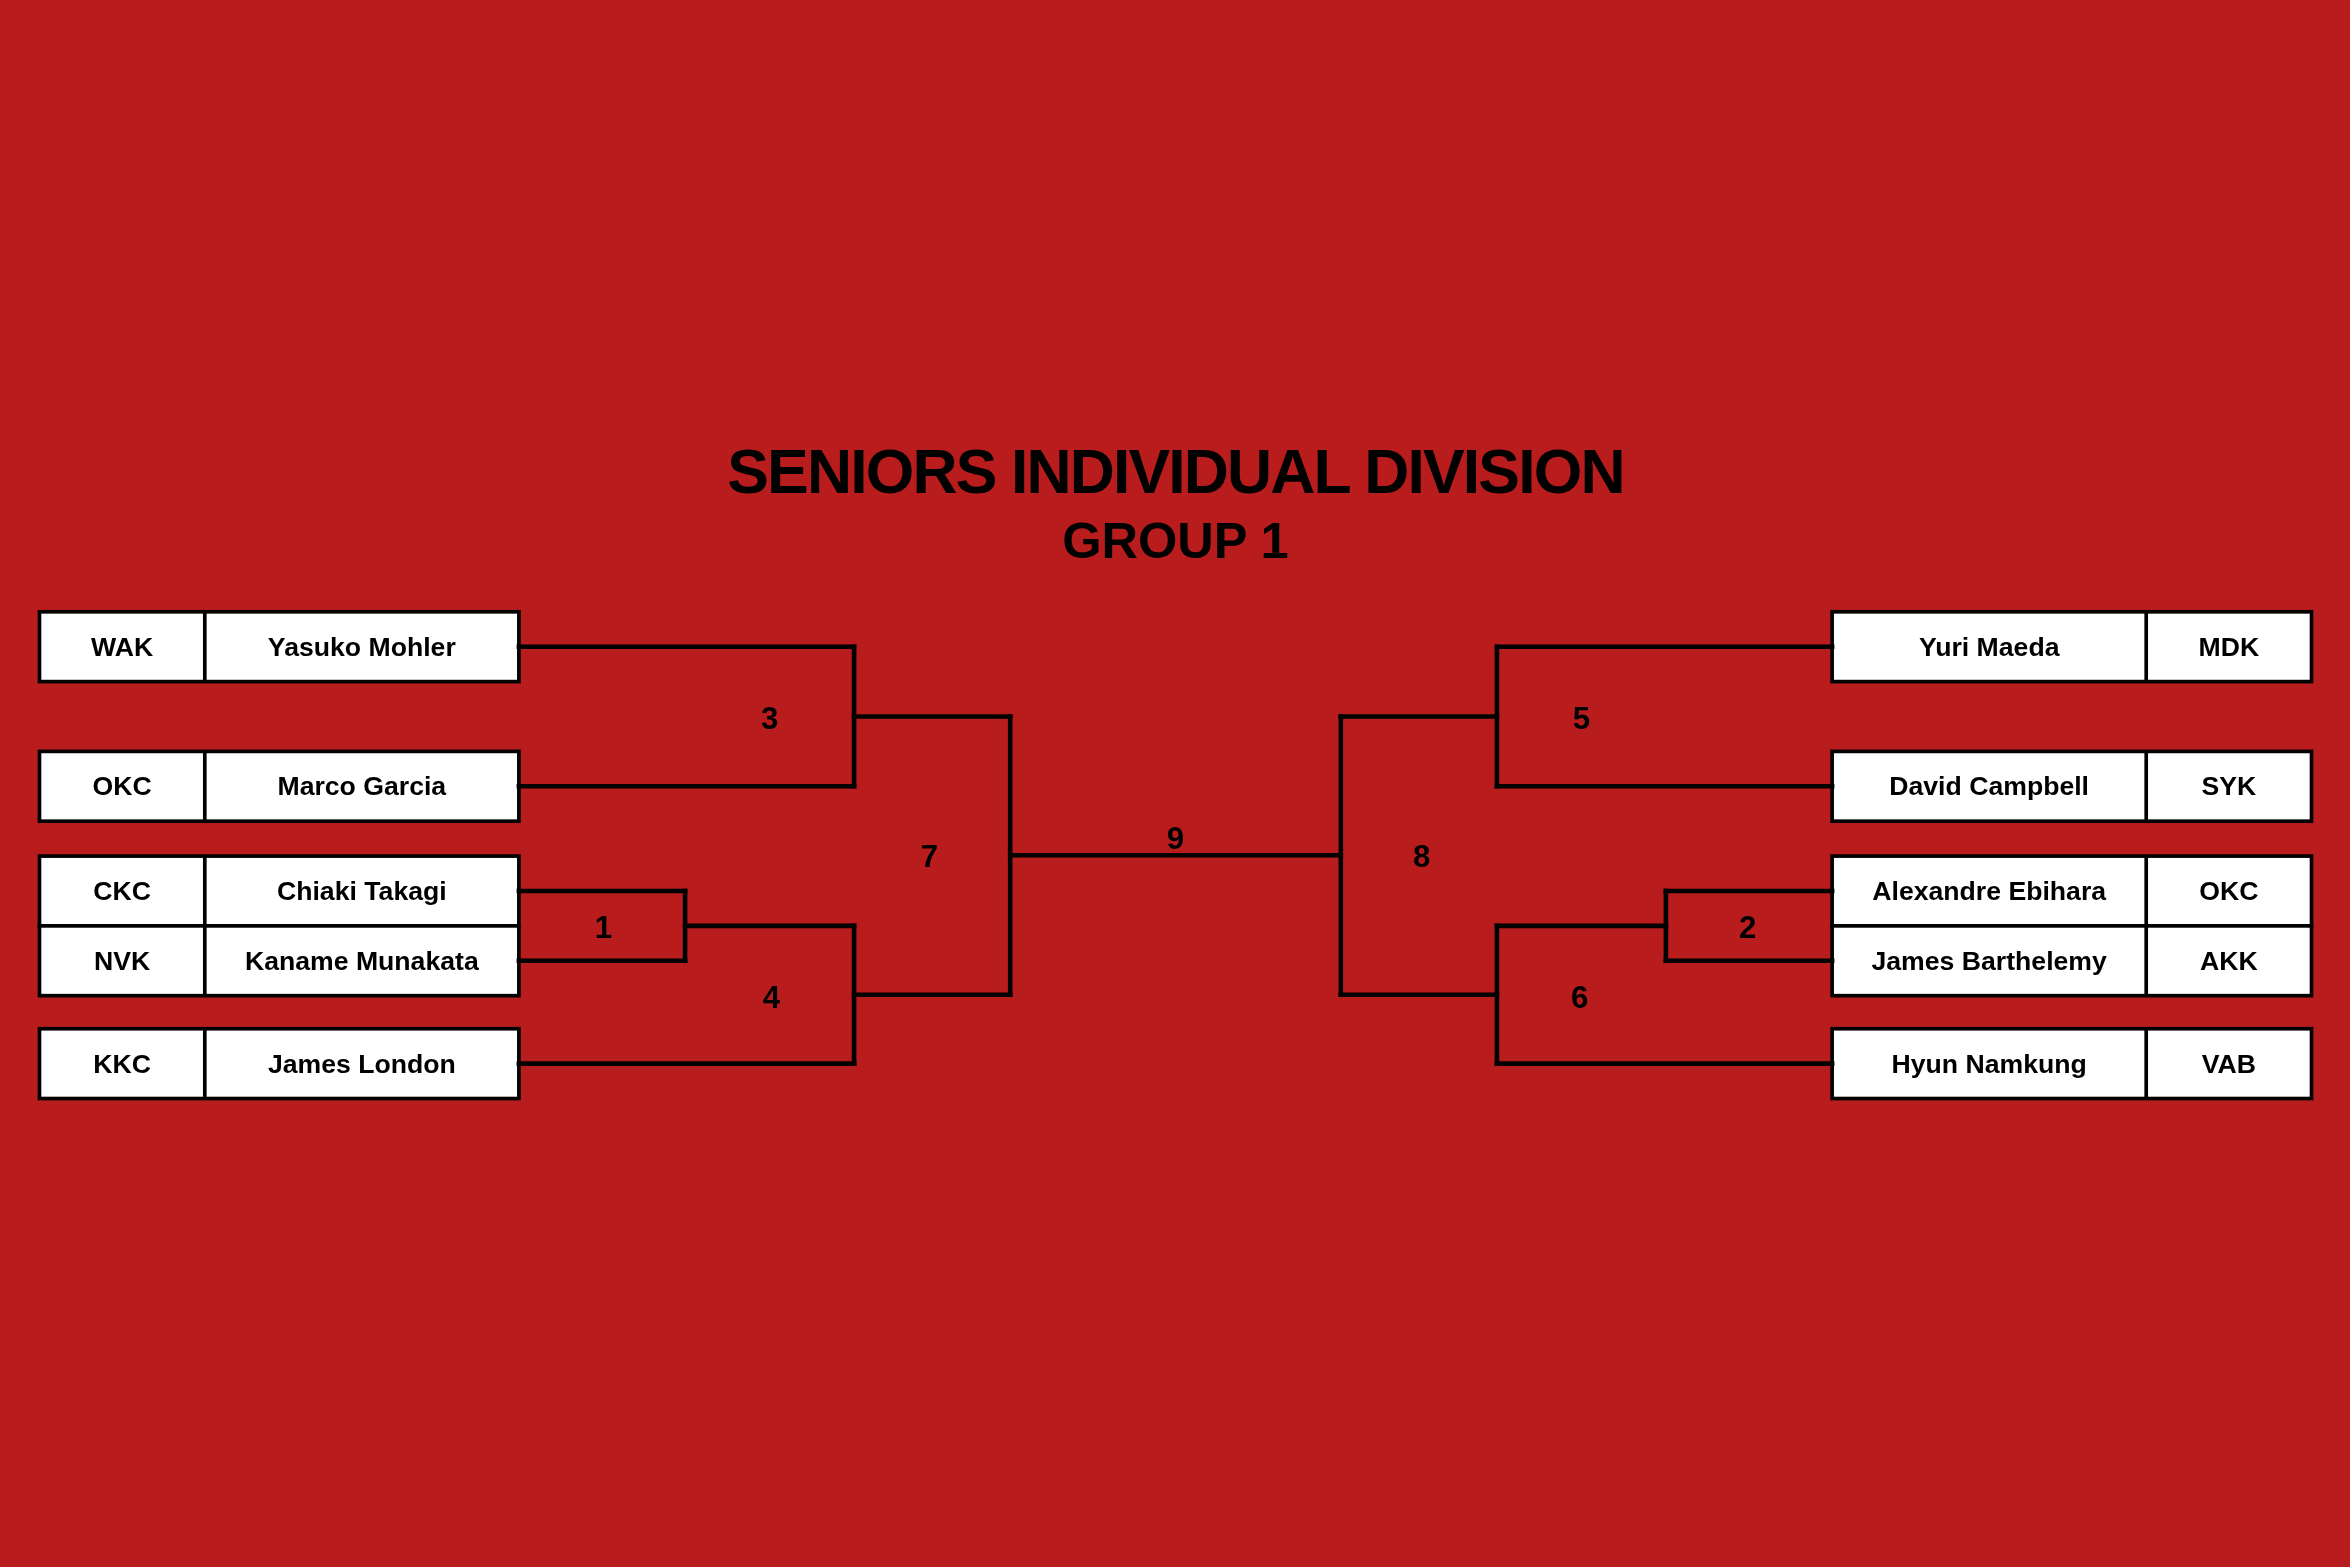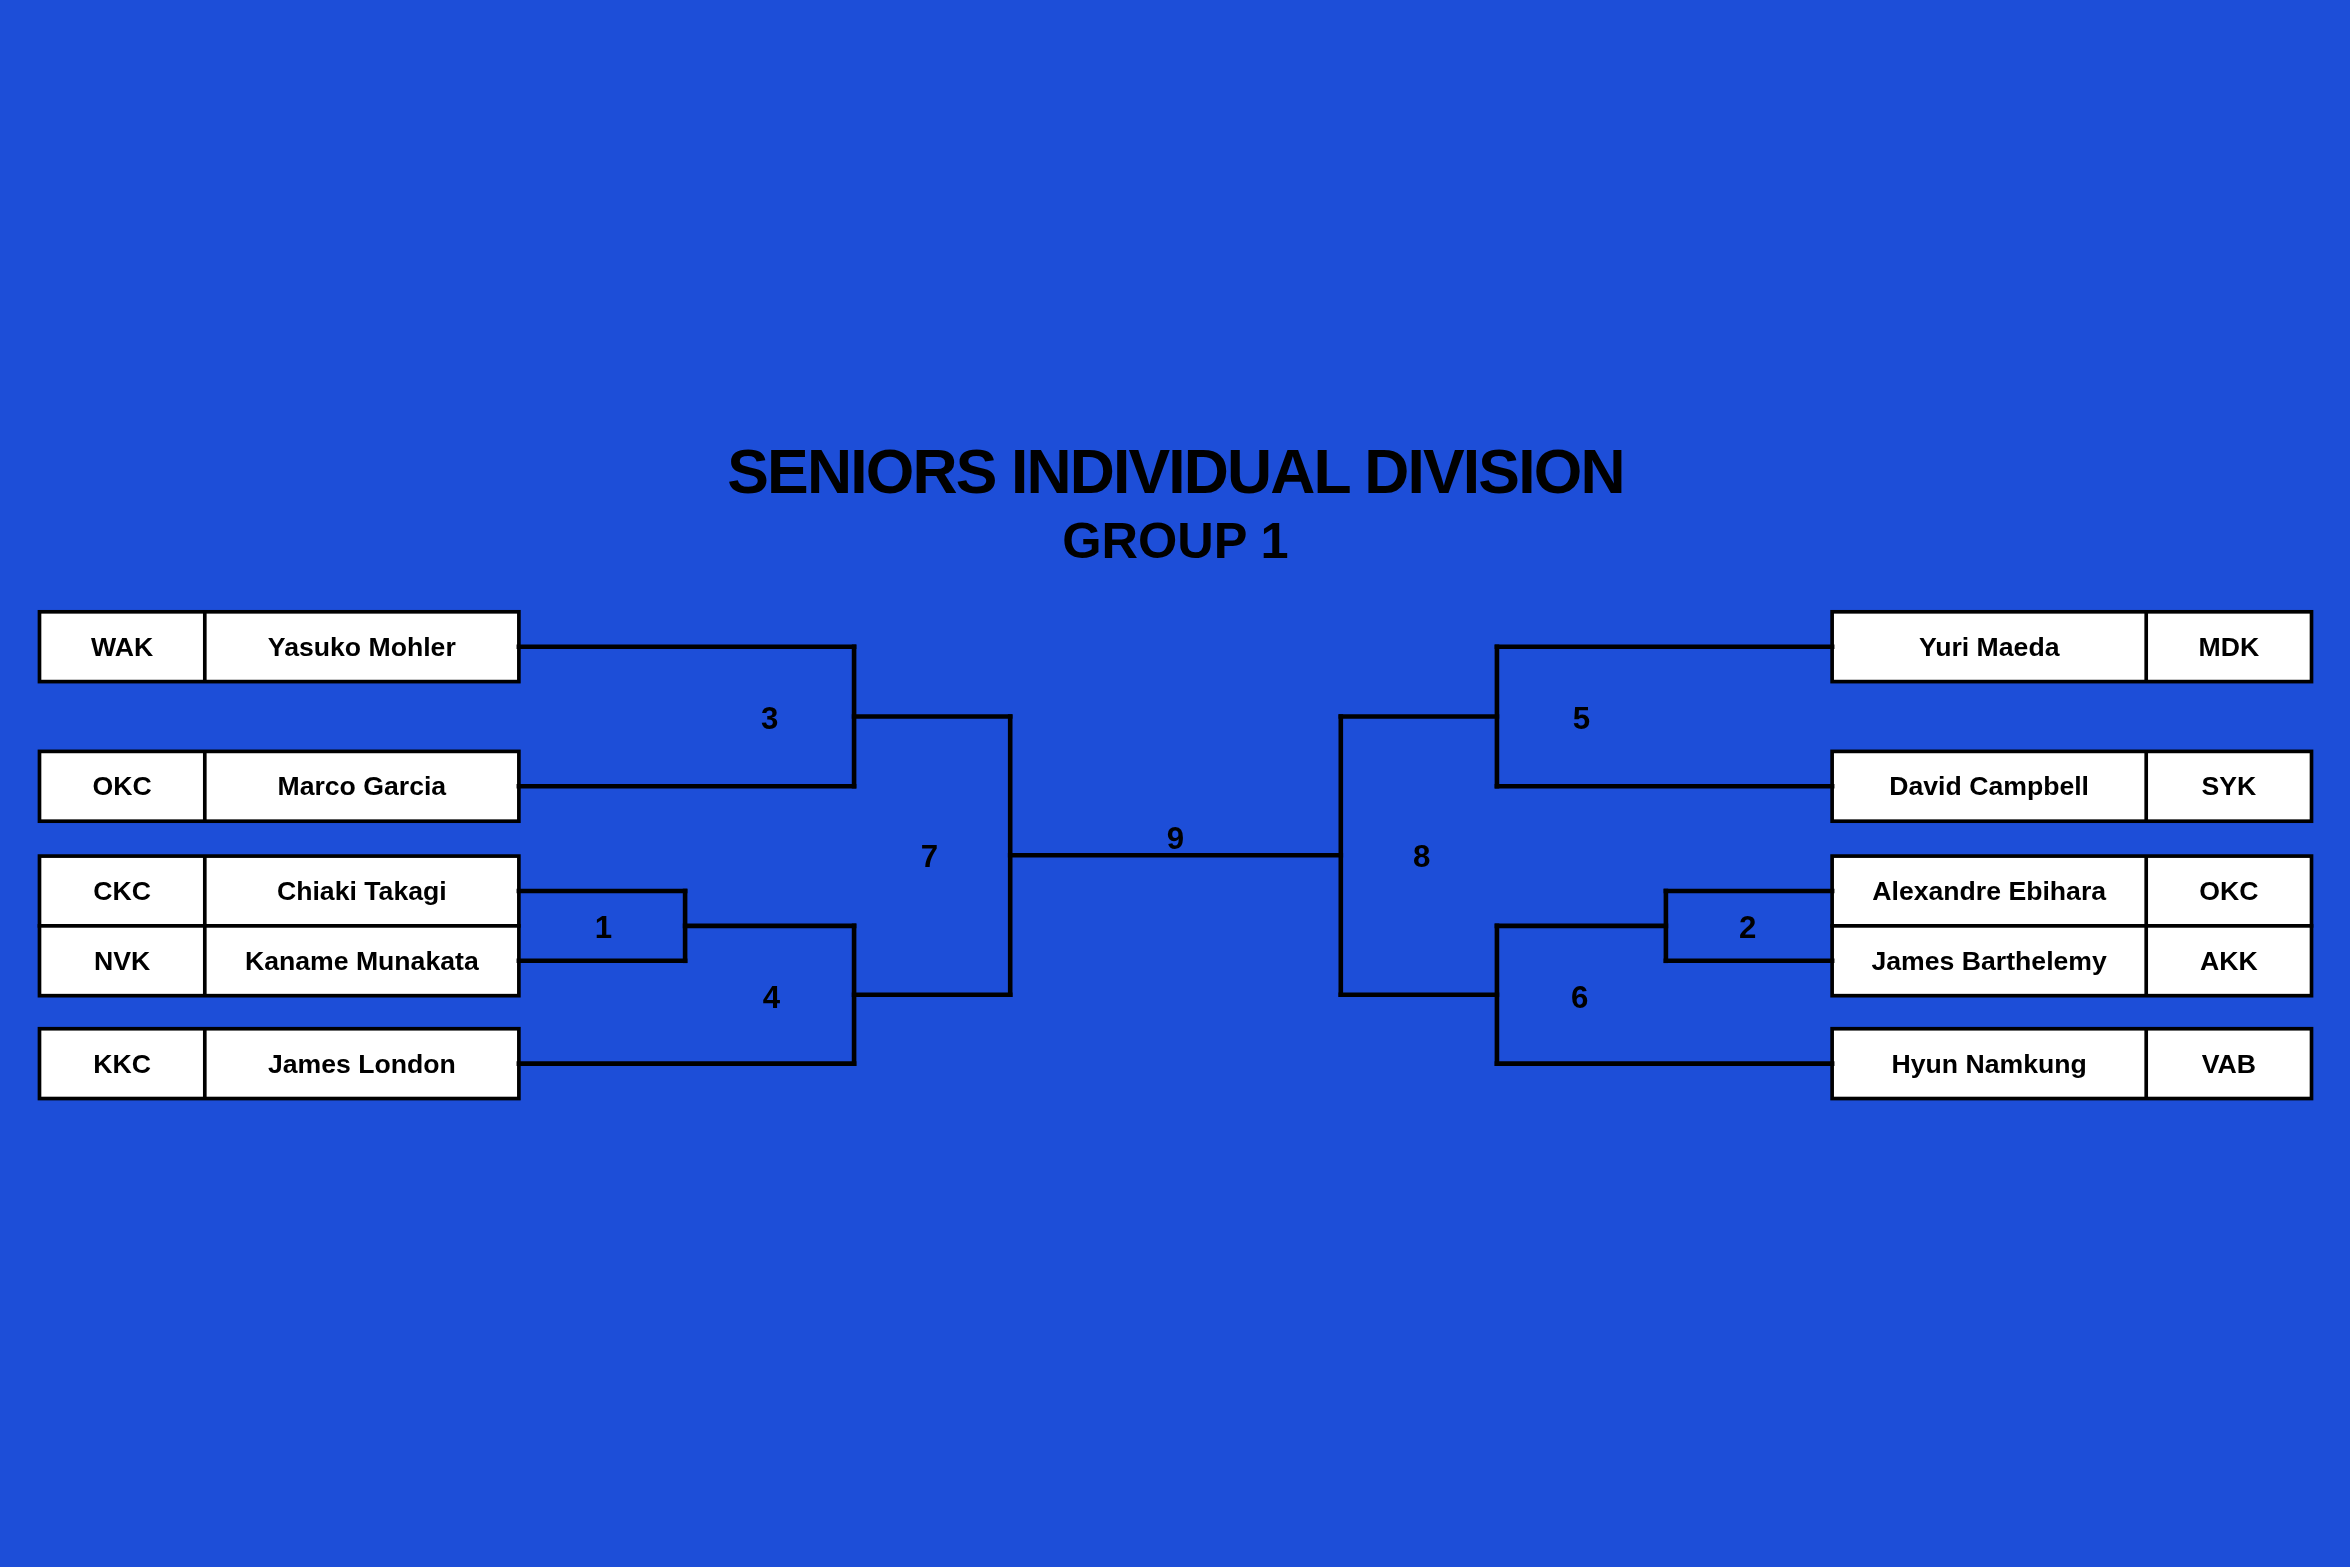--- a/index.html
+++ b/index.html
@@ -4,21 +4,21 @@
 <style>
   html, body {
     margin: 0;
     padding: 0;
     background: #ffffff;
   }
   .stage {
     position: relative;
     width: 2351px;
     height: 1568px;
-    background: #1d4ed8;
+    background: #b91c1c;
     overflow: hidden;
     font-family: "Liberation Sans", sans-serif;
   }
   svg text {
     font-family: "Liberation Sans", sans-serif;
     font-weight: bold;
     fill: #000000;
   }
   .title-text {
     font-size: 68px;

